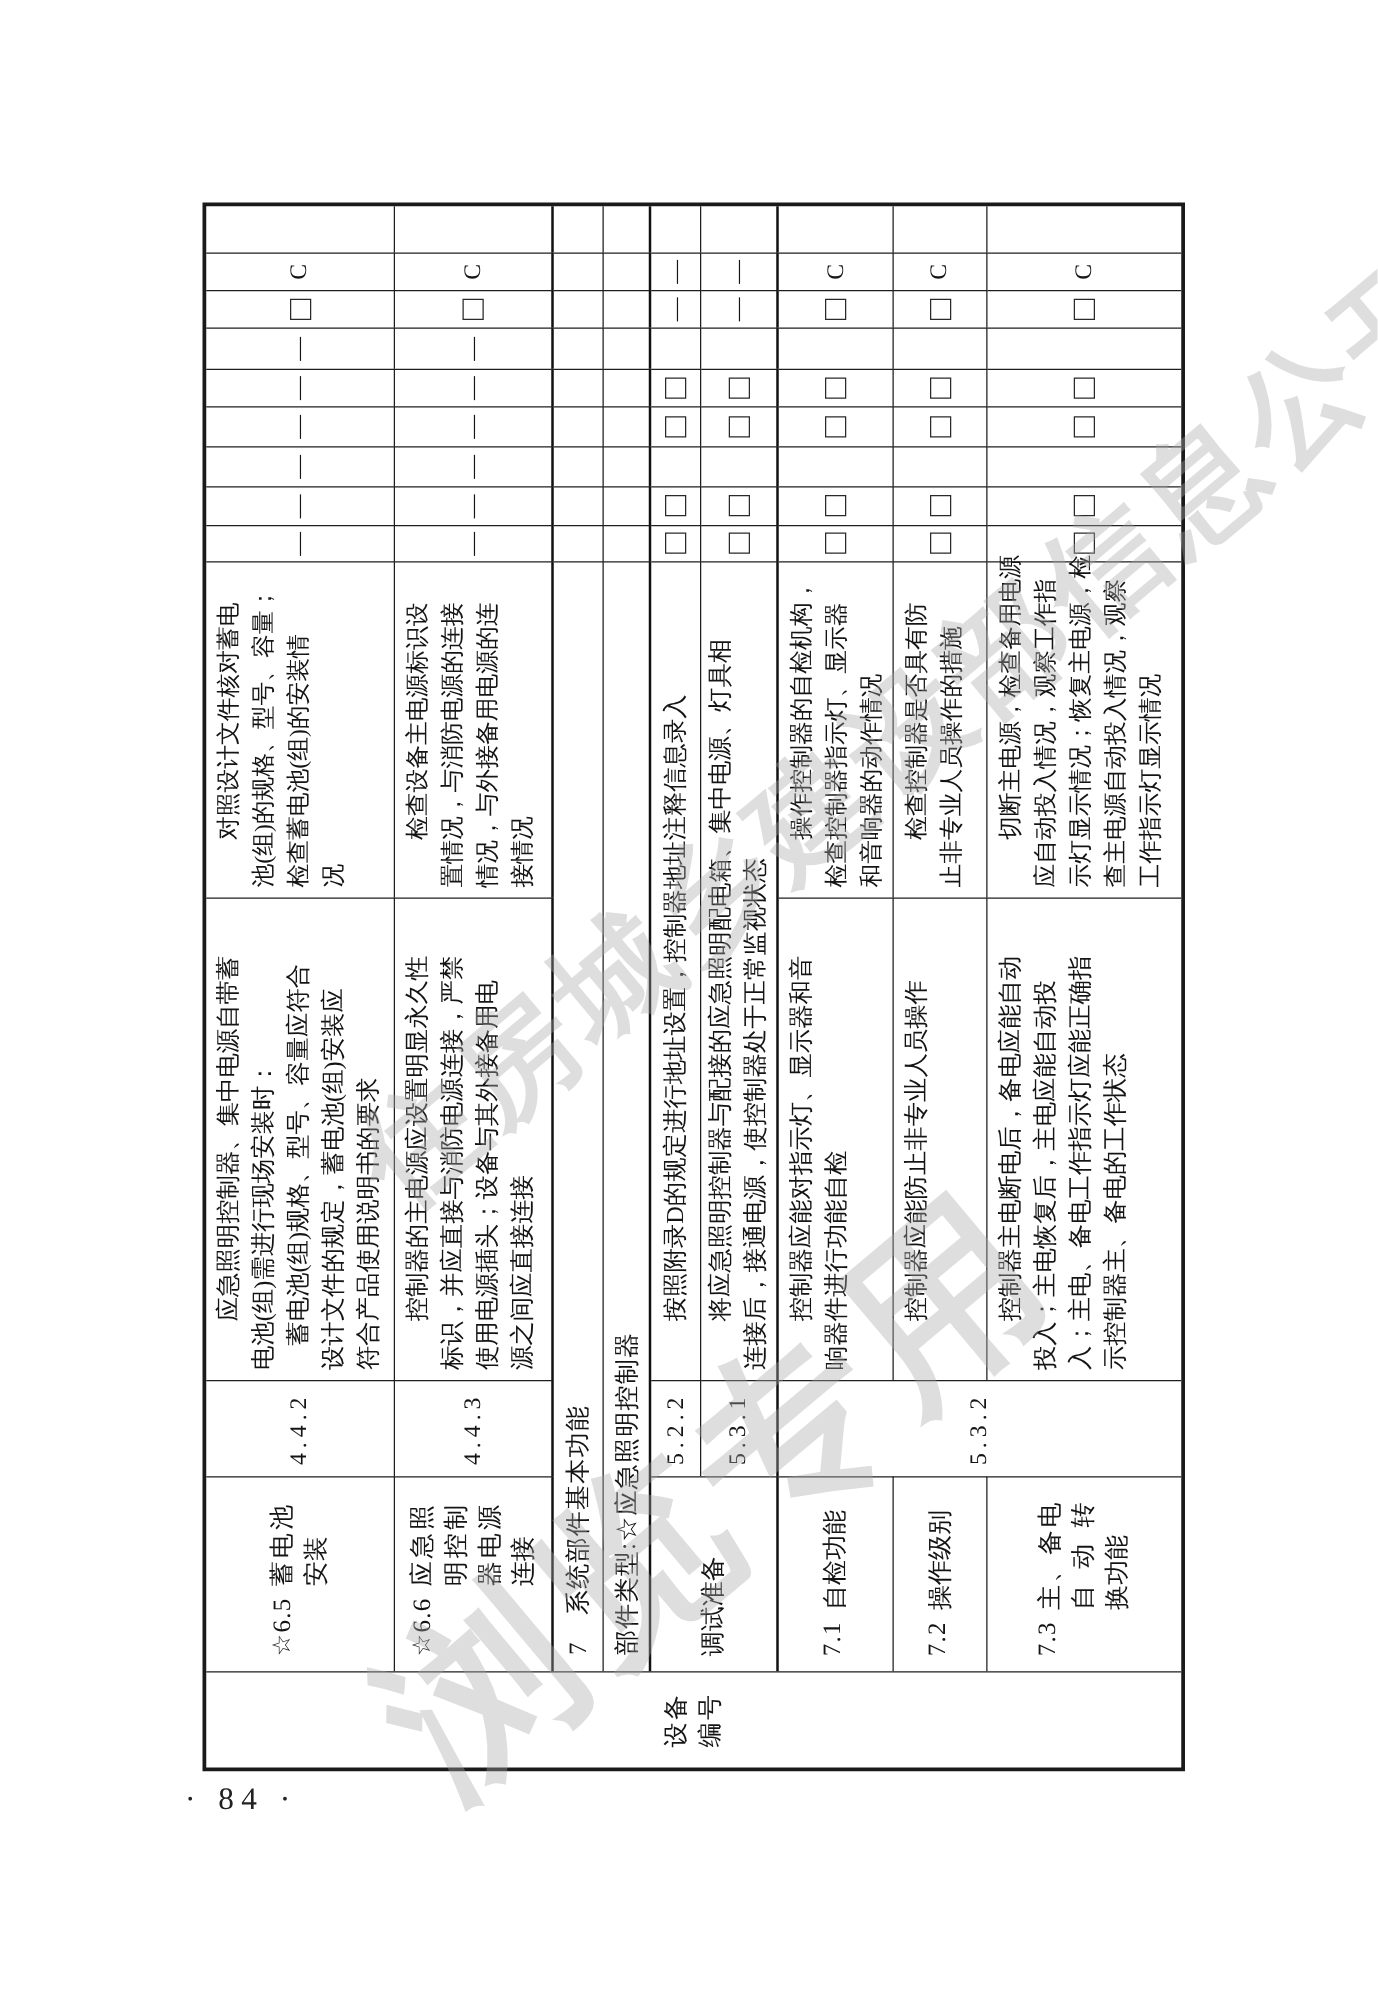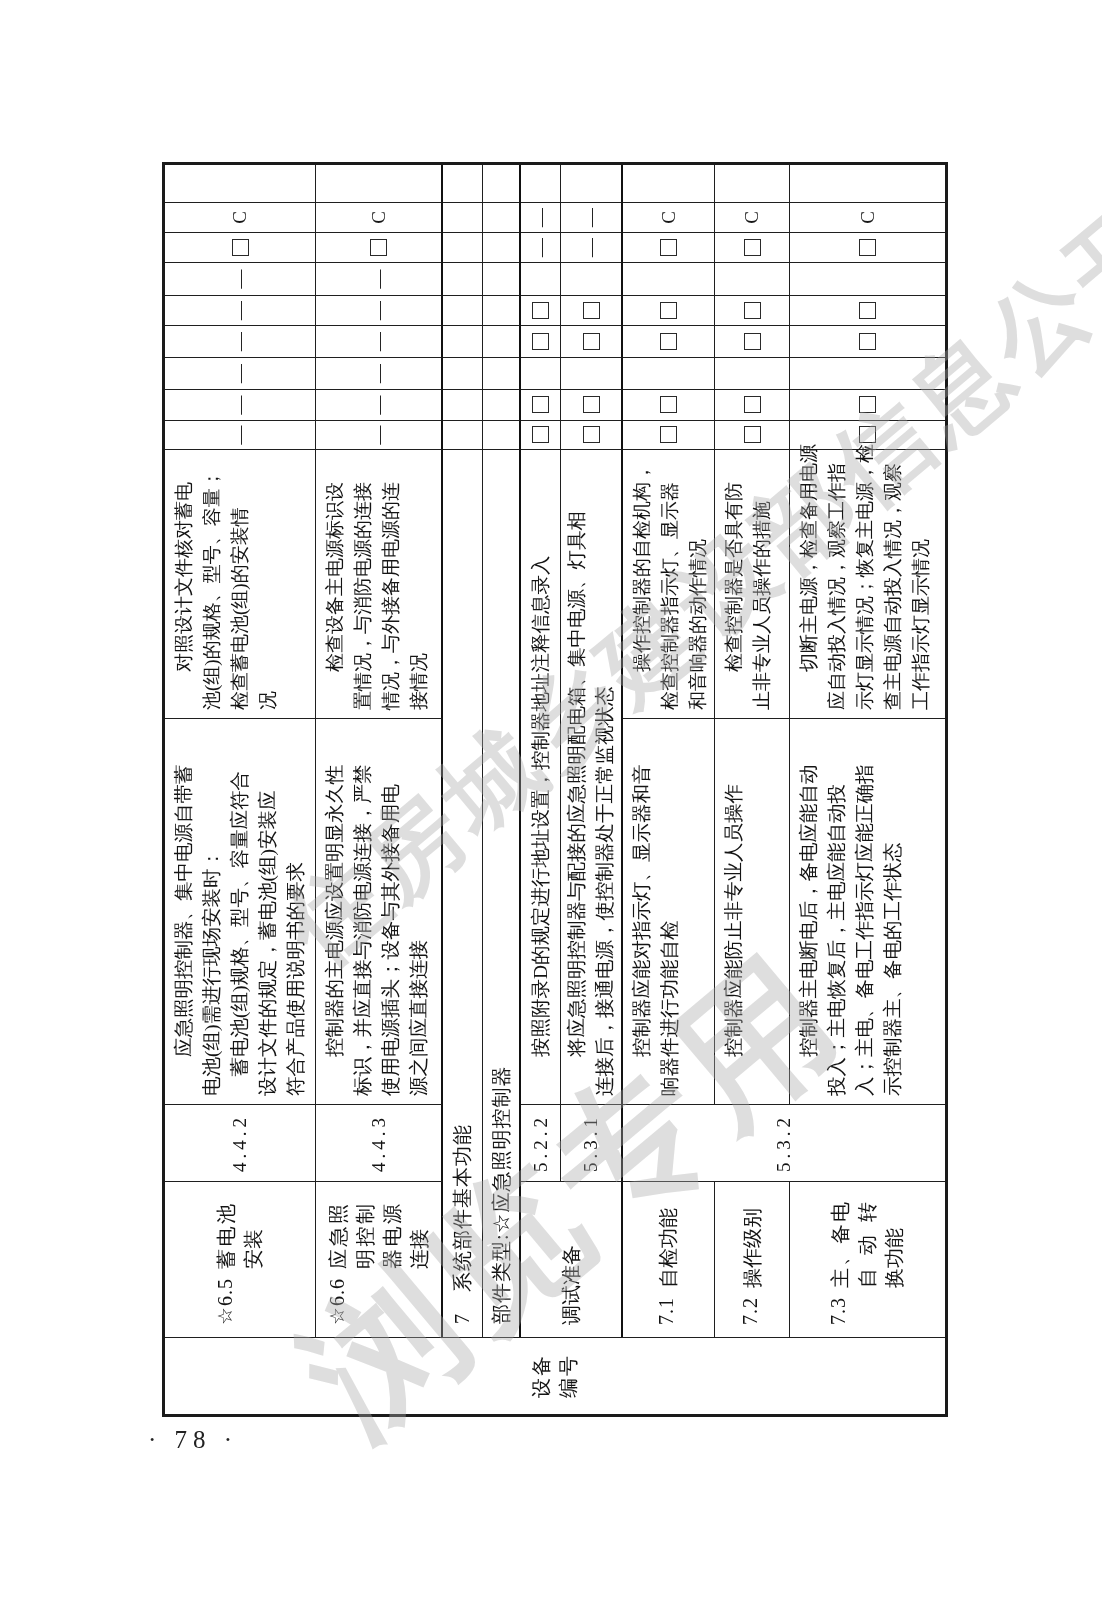--- a/index.html
+++ b/index.html
@@ -363,14 +363,14 @@
           <span class="boxmark"></span>
         </div>
         <div class="cell markcell b-r" style="left: 1182px; top: 625px; width: 30px; height: 155px;">
           <span class="cmark">C</span>
         </div>
         <div class="cell markcell" style="left: 1212px; top: 625px; width: 37px; height: 155px;"></div>
       </div>
   </div>
   <div class="wm" id="wm1">住房城乡建设部信息公开</div>
   <div class="wm" id="wm2">浏览专用</div>
-  <div id="footer">· 78 ·</div>
+  <div id="footer">· 84 ·</div>
 </div>
 
 </body></html>

